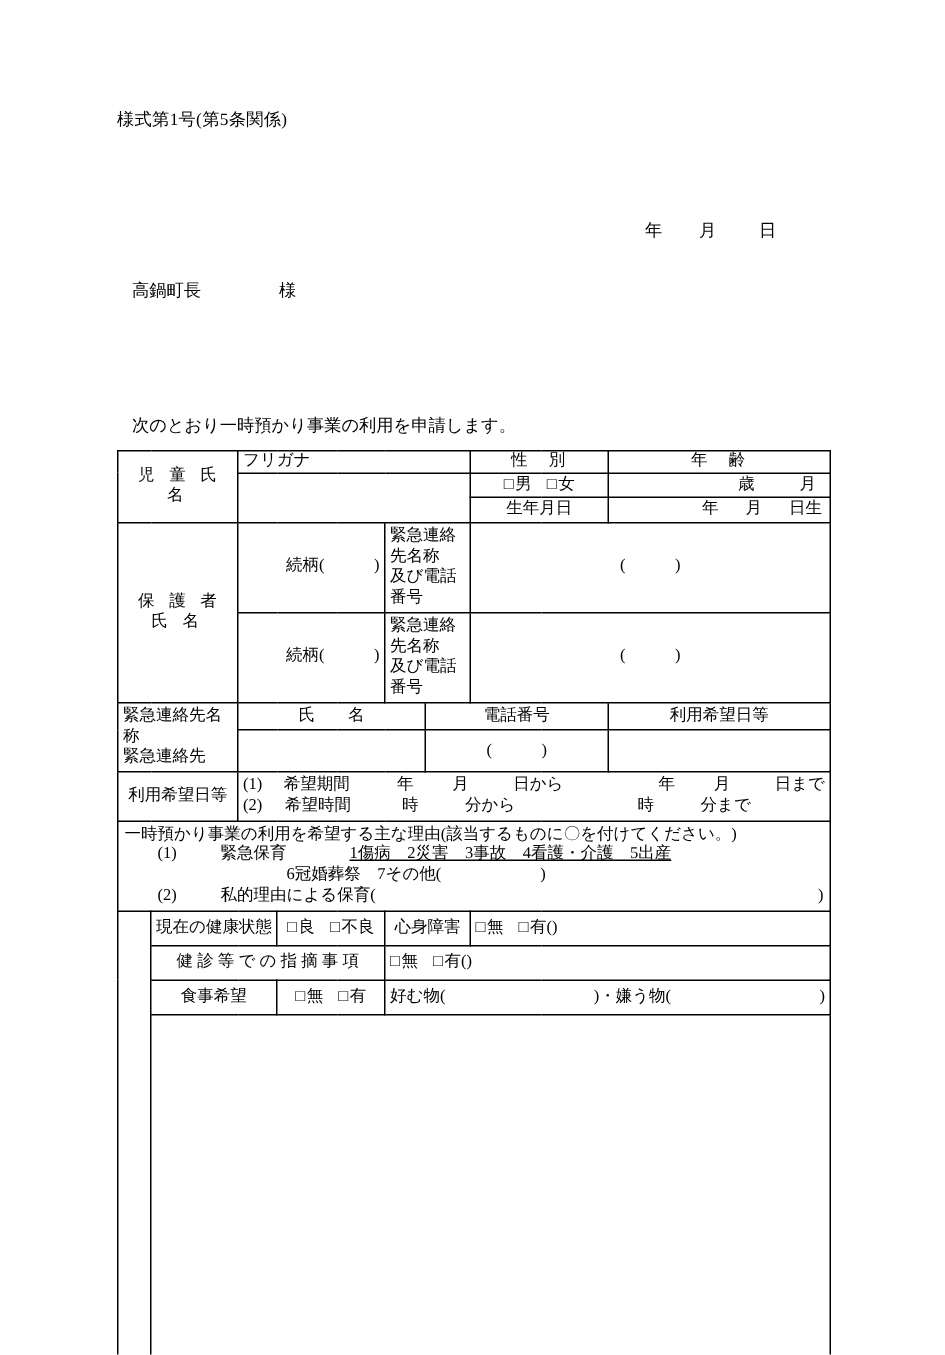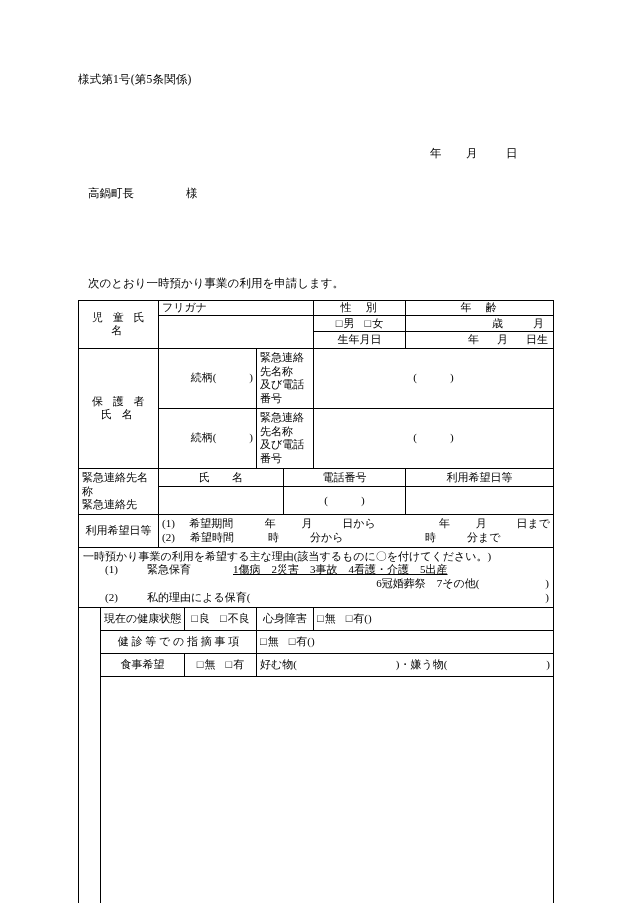--- a/index.html
+++ b/index.html
@@ -145,21 +145,21 @@
     align-items: center;
     white-space: nowrap;
   }
   .flexgrow { flex: 1 1 auto; }
 
   .multiline { line-height: 16px; padding: 2px 3px !important; }
 
   .reason-box { padding: 2px 4px !important; line-height: 16.5px; }
   .reason-l1 { white-space: nowrap; }
   .reason-l2 { white-space: nowrap; padding-left: 22px; text-decoration: underline; }
-  .reason-l3 { white-space: nowrap; padding-left: 108px; text-align: right; }
+  .reason-l3 { white-space: nowrap; padding-left: 108px; }
   .reason-l4 { white-space: nowrap; padding-left: 22px; display: flex; }
 
   .trait-box { padding: 2px 4px !important; line-height: 16.5px; }
 
   .between { display: flex; justify-content: flex-start; white-space: nowrap; }
 </style>
 </head>
 <body>
 
 <div class="page">

